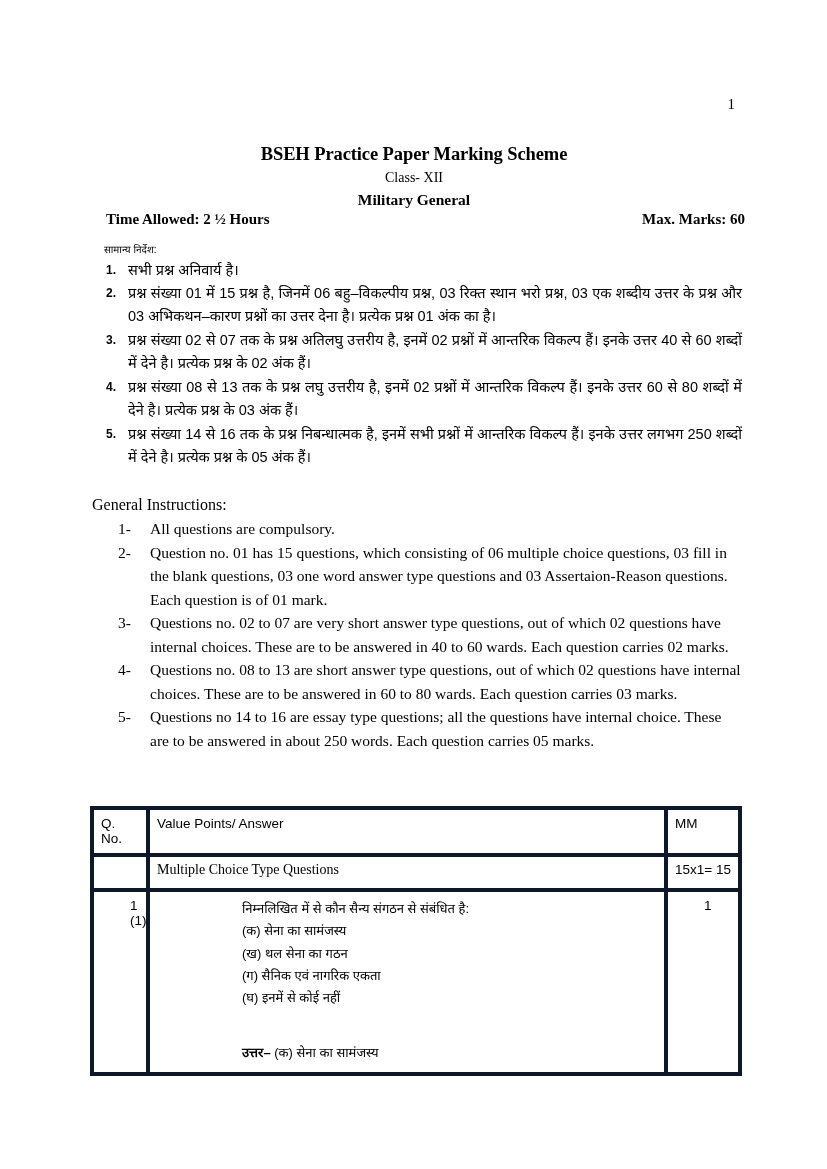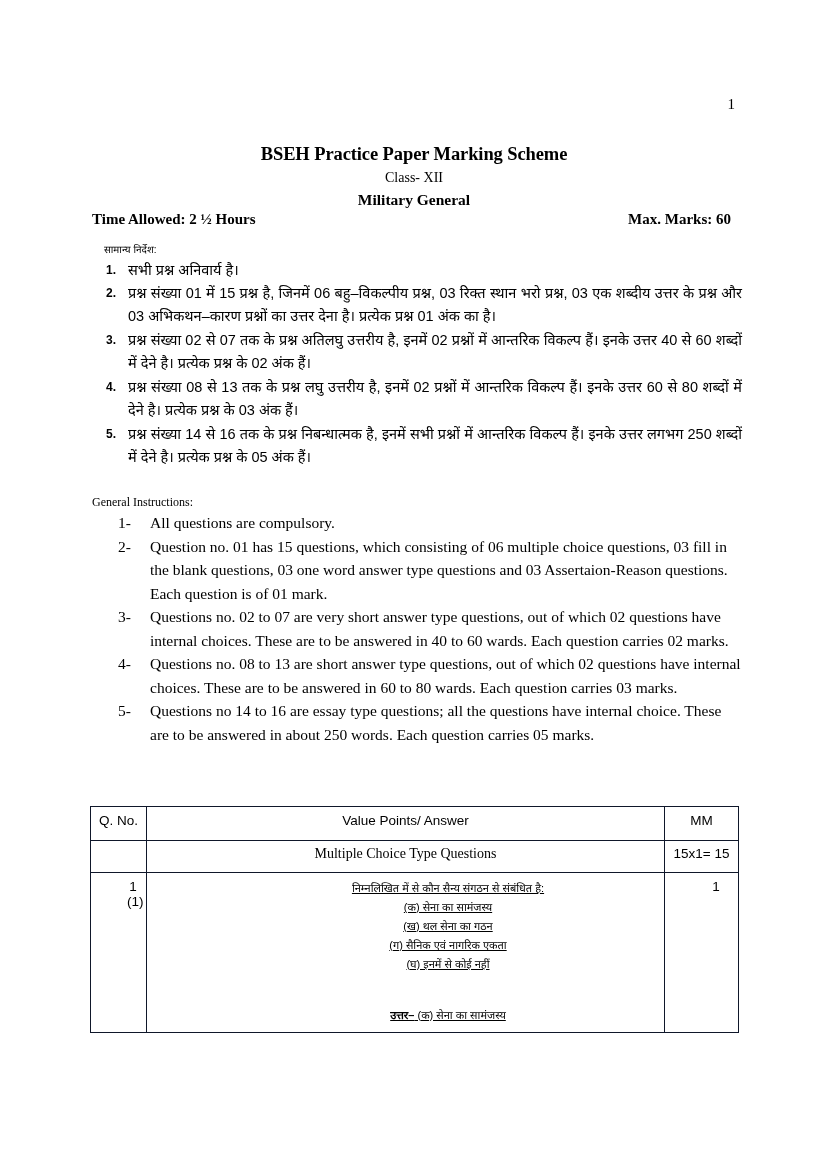--- a/index.html
+++ b/index.html
@@ -57,21 +57,21 @@
     font-weight: bold;
     font-size: 15.5px;
     line-height: 1.45;
     margin-top: 1px;
   }
 
   
   .meta-row {
     position: absolute;
     top: 211px;
-    left: 92px;
+    left: 106px;
     width: 640px;
     display: flex;
     justify-content: space-between;
     align-items: baseline;
     font-weight: bold;
     font-size: 15px;
   }
   .meta-row .max-marks { margin-right: 1px; }
 
   
@@ -112,21 +112,21 @@
   }
 
   
   .english-block {
     position: absolute;
     top: 493px;
     left: 92px;
     width: 650px;
   }
   .english-heading {
-    font-size: 12px;
+    font-size: 16px;
     line-height: 1.5;
   }
   ol.english-list {
     list-style: none;
     margin: 0;
     padding: 0;
   }
   ol.english-list > li {
     position: relative;
     padding-left: 58px;
@@ -144,24 +144,24 @@
   
   .marking-table {
     position: absolute;
     top: 806px;
     left: 90px;
     width: 648px;
     border-collapse: collapse;
     table-layout: fixed;
   }
   .marking-table td, .marking-table th {
-    border: 1px solid #0f172a;
+    border: 4px solid #0f172a;
     vertical-align: top;
     padding: 5px 7px 6px 7px;
-    text-align: center;
+    text-align: left;
     font-weight: normal;
   }
   .col-qno   { width: 56px; }
   .col-value { width: 518px; }
   .col-mm    { width: 74px; }
 
   .marking-table thead th {
     font-family: "Liberation Sans", "DejaVu Sans", sans-serif;
     font-size: 13.5px;
     height: 20px;
@@ -180,24 +180,23 @@
     font-family: "Liberation Sans", "DejaVu Sans", sans-serif;
     font-size: 13.5px;
   }
   .row-question td {
     padding-top: 6px;
     padding-bottom: 8px;
     padding-left: 36px;
   }
   .q-body {
     font-family: "Liberation Sans", "DejaVu Sans", sans-serif;
-    font-size: 11px;
+    font-size: 13px;
     line-height: 1.72;
     padding-left: 56px;
-    text-decoration: underline;
   }
   .q-body .q-stem { display: block; }
   .q-body .q-option { display: block; }
   .q-body .q-answer { display: block; margin-top: 32px; }
   .q-body .ans-label { font-weight: bold; }
 </style>
 </head>
 <body>
 
 <div class="page">

